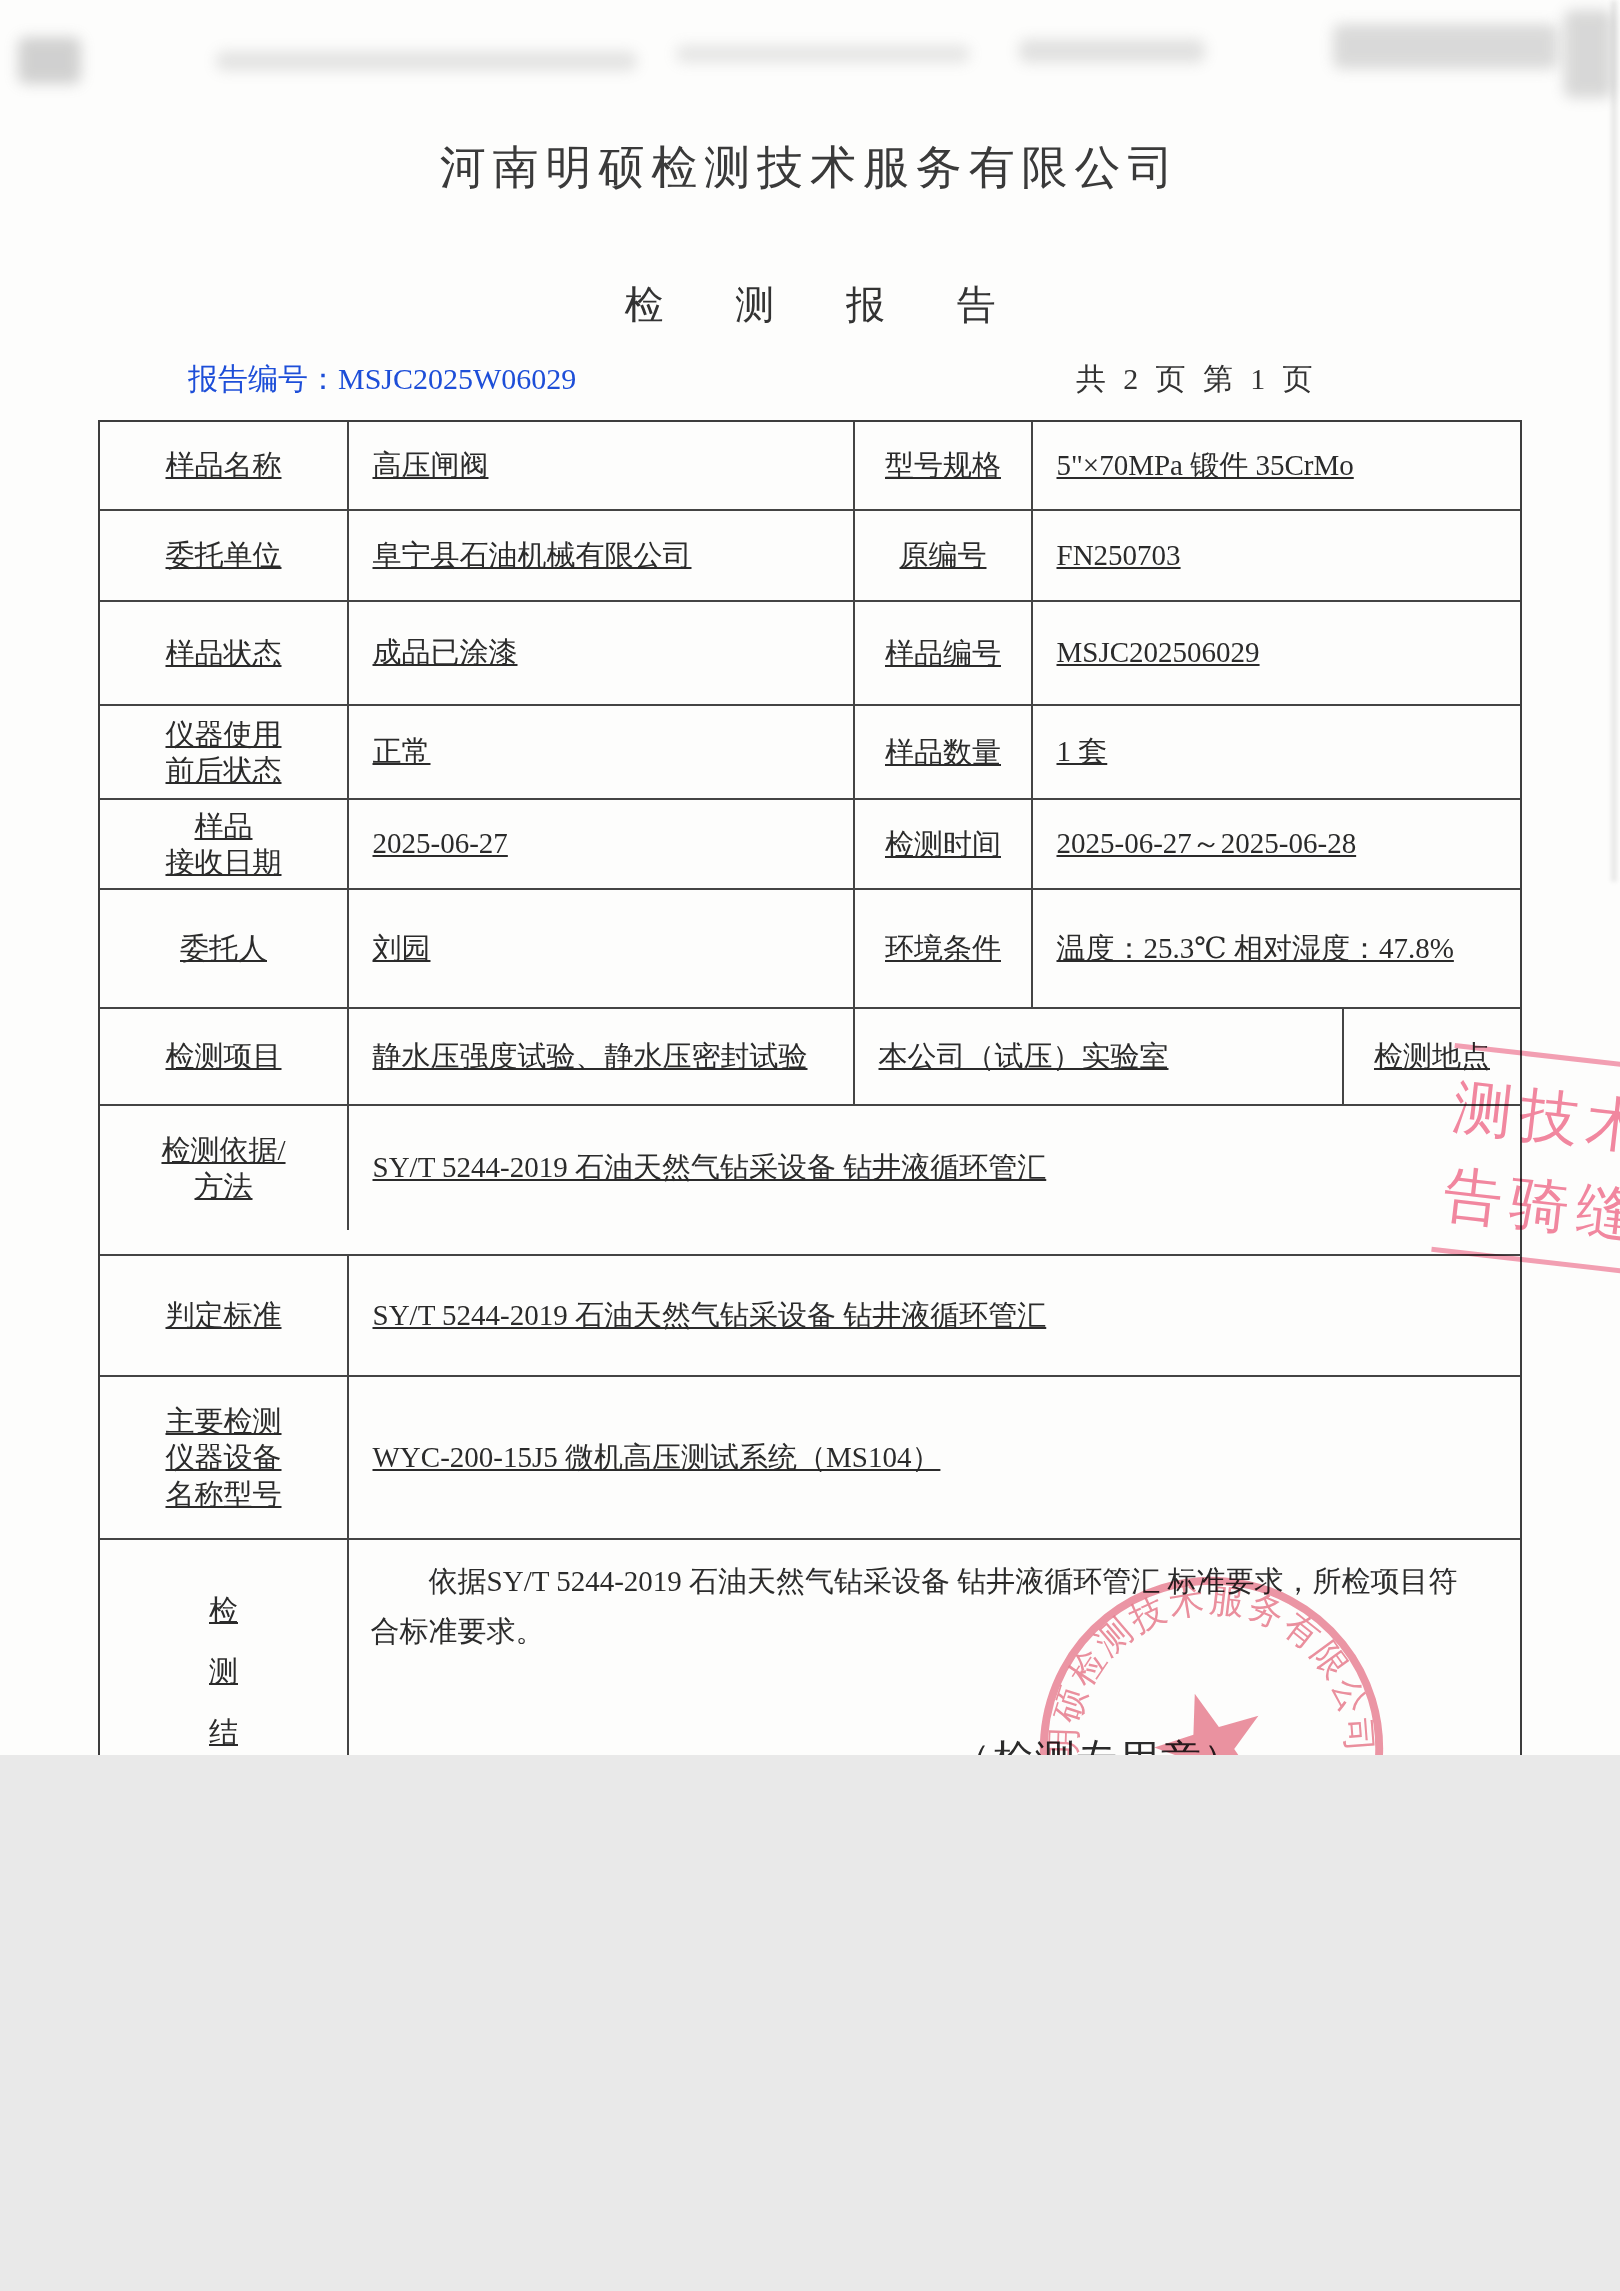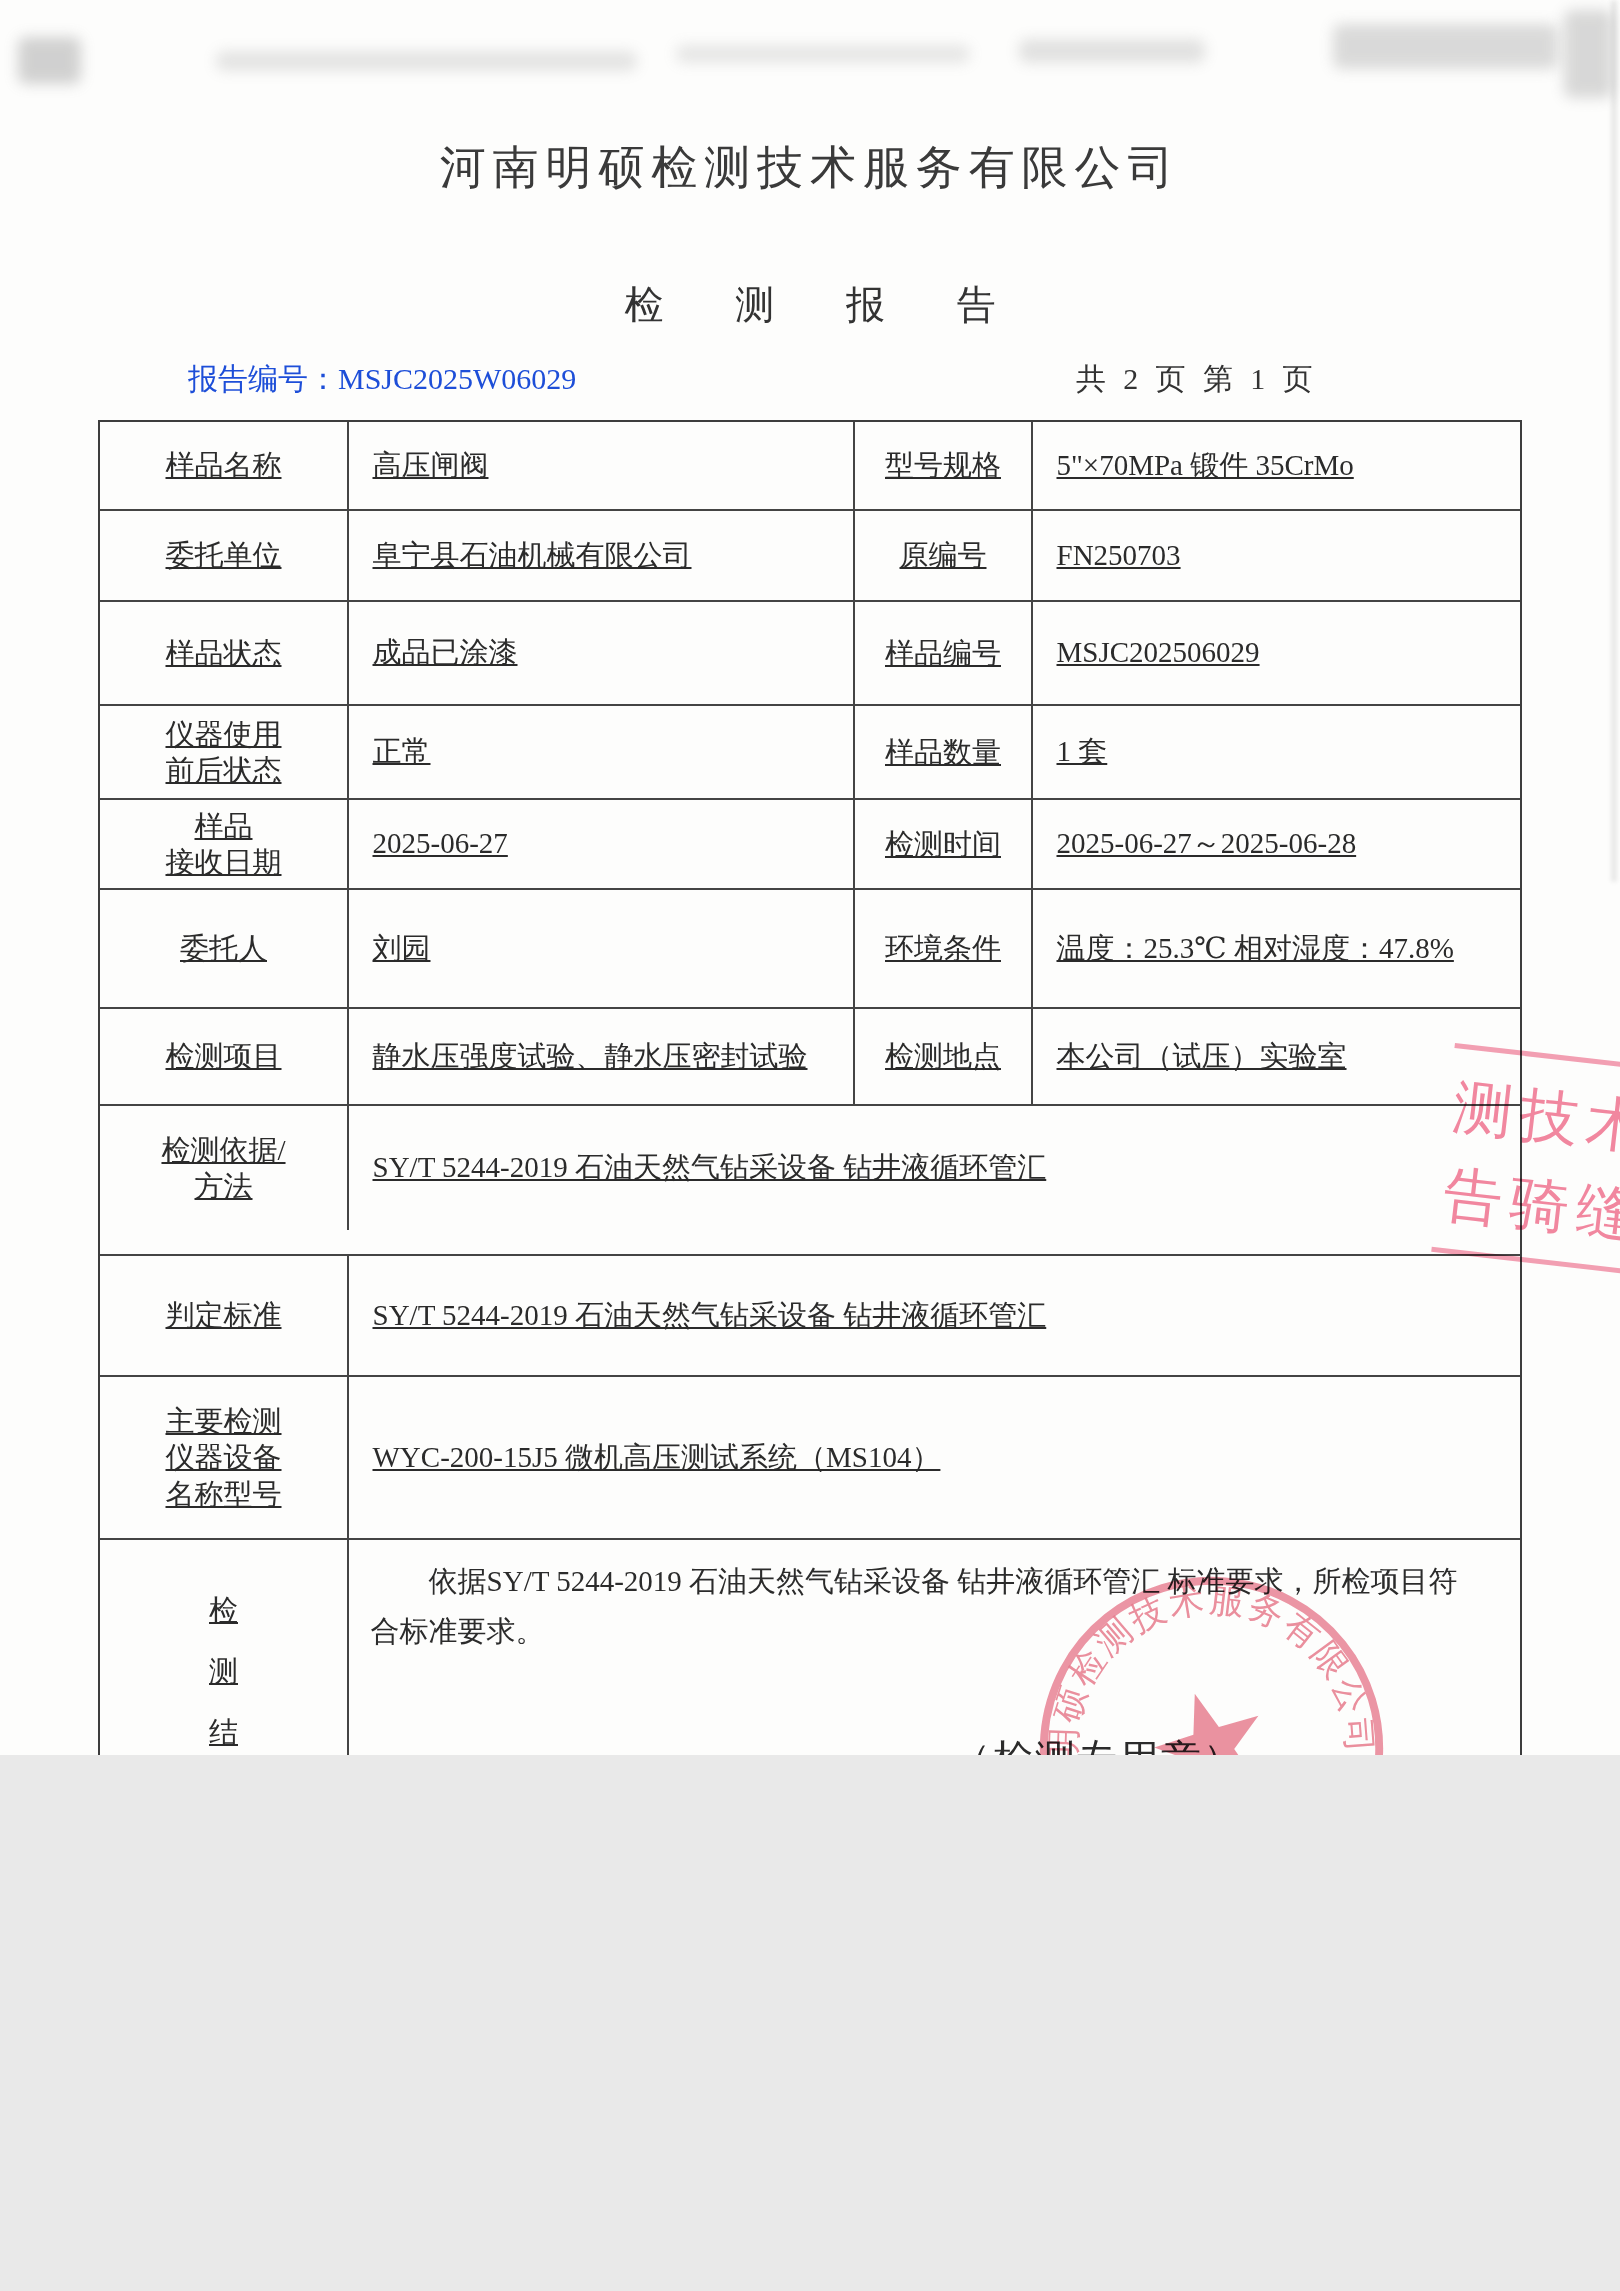--- a/index.html
+++ b/index.html
@@ -125,22 +125,22 @@
     </div>
     <div class="trow" style="height:119px;">
       <div class="cell lab c1">委托人</div>
       <div class="cell val c2">刘园</div>
       <div class="cell lab c3">环境条件</div>
       <div class="cell val c4">温度：25.3℃  相对湿度：47.8%</div>
     </div>
     <div class="trow" style="height:97px;">
       <div class="cell lab c1">检测项目</div>
       <div class="cell val c2">静水压强度试验、静水压密封试验</div>
+      <div class="cell val c4">本公司（试压）实验室</div>
       <div class="cell lab c3">检测地点</div>
-      <div class="cell val c4">本公司（试压）实验室</div>
     </div>
 
     <div class="trow" style="height:126px;">
       <div class="cell lab c1">检测依据/
 方法</div>
       <div class="cell val wide">SY/T 5244-2019  石油天然气钻采设备  钻井液循环管汇</div>
     </div>
     <div class="trow" style="height:121px;margin-top:24px;">
       <div class="cell lab c1">判定标准</div>
       <div class="cell val wide">SY/T 5244-2019  石油天然气钻采设备  钻井液循环管汇</div>

